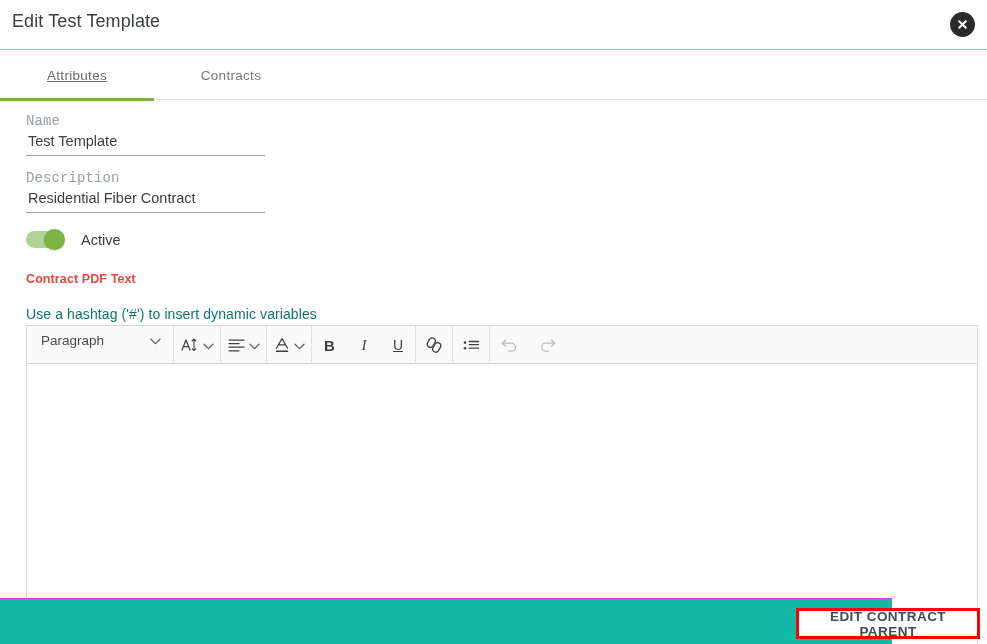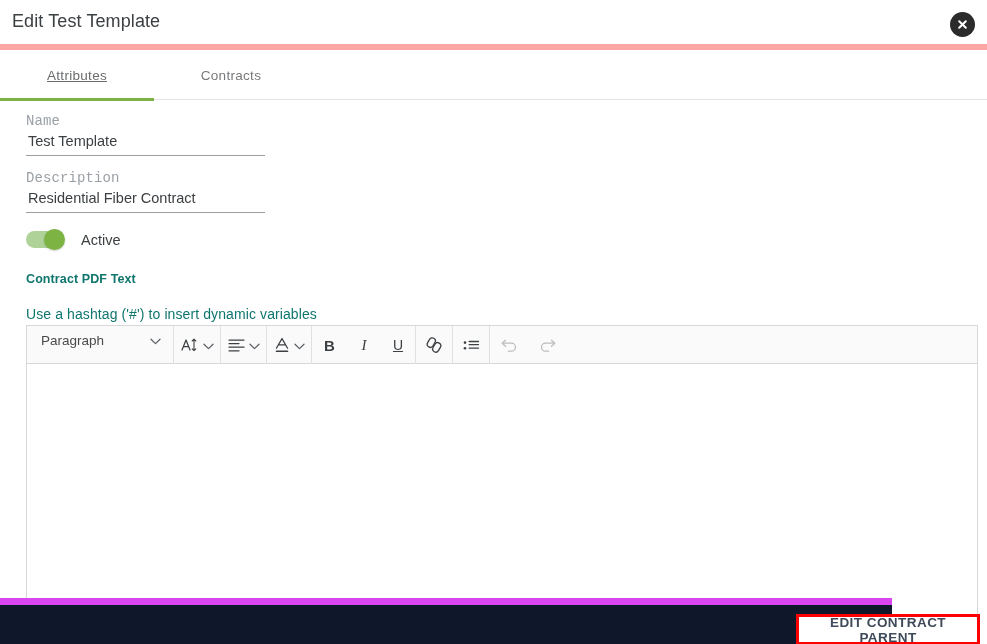--- a/index.html
+++ b/index.html
@@ -16,21 +16,21 @@
     width: 987px;
     height: 644px;
     background: #ffffff;
   }
 
   
   .header {
     position: absolute;
     left: 0; top: 0;
     width: 987px; height: 50px;
-    border-bottom: 6px solid #fca5a5;
+    border-bottom: 1px solid #fca5a5;
     background: #fff;
   }
   .header-title {
     position: absolute;
     left: 12px; top: 11px;
     font-size: 18px;
     font-weight: 400;
     color: #3c4043;
     letter-spacing: .1px;
   }
@@ -132,21 +132,21 @@
     font-size: 14.5px;
     color: #3c4043;
   }
 
   
   .section-title {
     position: absolute;
     left: 26px; top: 172px;
     font-size: 12.5px;
     font-weight: bold;
-    color: #0f766e;
+    color: #ef4444;
     letter-spacing: .1px;
   }
   .hint {
     position: absolute;
     left: 26px; top: 206px;
     font-size: 14px;
     color: #0f766e;
     letter-spacing: .1px;
   }
 
@@ -203,22 +203,22 @@
     padding: 8px 10px;
     font-size: 14px;
     color: #3c4043;
   }
 
   
   .footer {
     position: absolute;
     left: 0; top: 598px;
     width: 892px; height: 46px;
-    border-top: 7px solid #d946ef;
-    background: #0f172a;
+    border-top: 1px solid #d946ef;
+    background: #14b8a6;
   }
   .highlight-box {
     position: absolute;
     left: 796px; top: 9px;
     width: 184px; height: 31px;
     border: 3px solid #ff0000;
     background: #fff;
   }
   .primary-btn {
     position: absolute;

